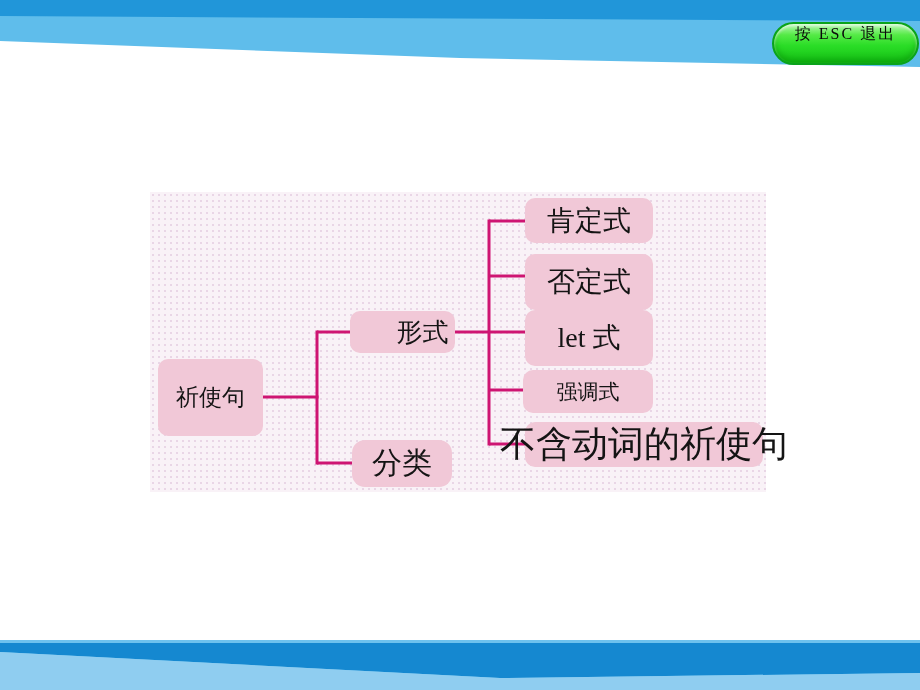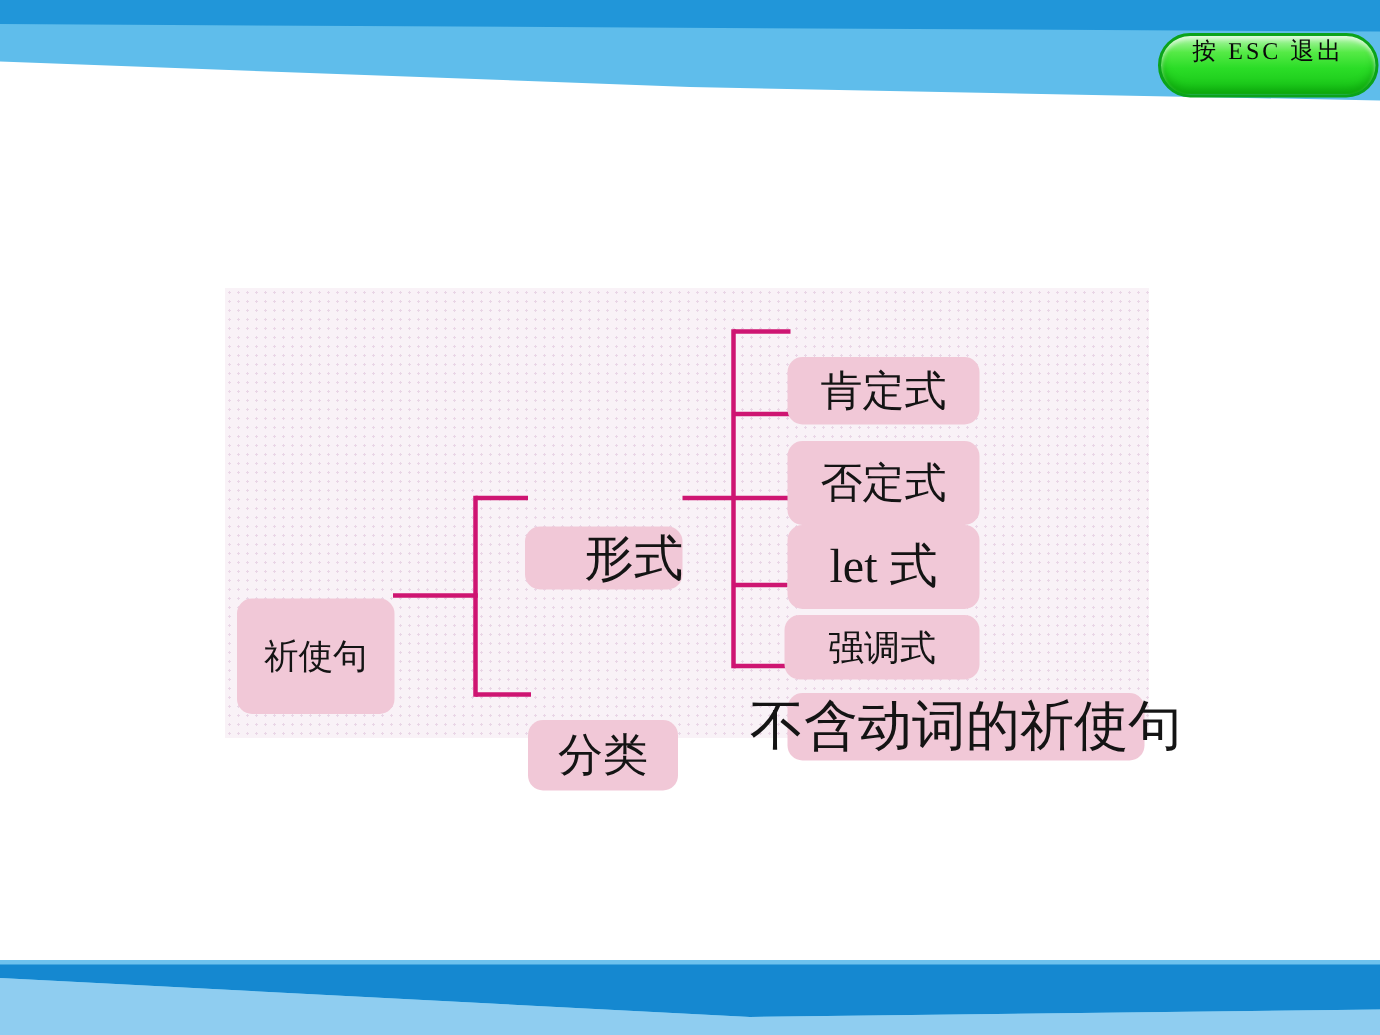--- a/index.html
+++ b/index.html
@@ -46,29 +46,28 @@
   }
   .connector-svg { position: absolute; left: 0; top: 0; width: 616px; height: 300px; }
 
   .node {
     position: absolute;
     background: #f1c8d7;
     border-radius: 10px;
     display: flex; align-items: center; justify-content: center;
     color: #141414;
     white-space: nowrap;
-    margin-top: 40px;
   }
   .node-root   { left: 8px;   top: 167px; width: 105px; height: 77px; font-size: 23px; }
-  .node-form   { left: 200px; top: 119px; width: 105px; height: 42px; font-size: 33px; padding-left: 40px; }
-  .node-cat    { left: 202px; top: 248px; width: 100px; height: 47px; font-size: 30px; }
+  .node-form   { left: 200px; top: 119px; width: 105px; height: 42px; font-size: 26px; padding-left: 40px; }
+  .node-cat    { left: 202px; top: 248px; width: 100px; height: 47px; font-size: 30px; border-radius: 13px; }
   .node-leaf1  { left: 375px; top: 6px;   width: 128px; height: 45px; font-size: 28px; }
   .node-leaf2  { left: 375px; top: 62px;  width: 128px; height: 56px; font-size: 28px; }
-  .node-leaf3  { left: 375px; top: 118px; width: 128px; height: 56px; font-size: 32px; }
-  .node-leaf4  { left: 373px; top: 178px; width: 130px; height: 43px; font-size: 24px; }
+  .node-leaf3  { left: 375px; top: 118px; width: 128px; height: 56px; font-size: 28px; }
+  .node-leaf4  { left: 373px; top: 178px; width: 130px; height: 43px; font-size: 21px; }
   .node-leaf5  { left: 375px; top: 230px; width: 238px; height: 45px; font-size: 36px; }
 </style>
 </head>
 <body>
 
 <svg class="band band-top" viewBox="0 0 920 80" preserveAspectRatio="none" aria-hidden="true">
   <polygon points="0,0 920,0 920,67 460,58 0,41" fill="#5fbdeb"></polygon>
   <polygon points="0,0 920,0 920,21 0,16" fill="#2196d9"></polygon>
 </svg>
 

